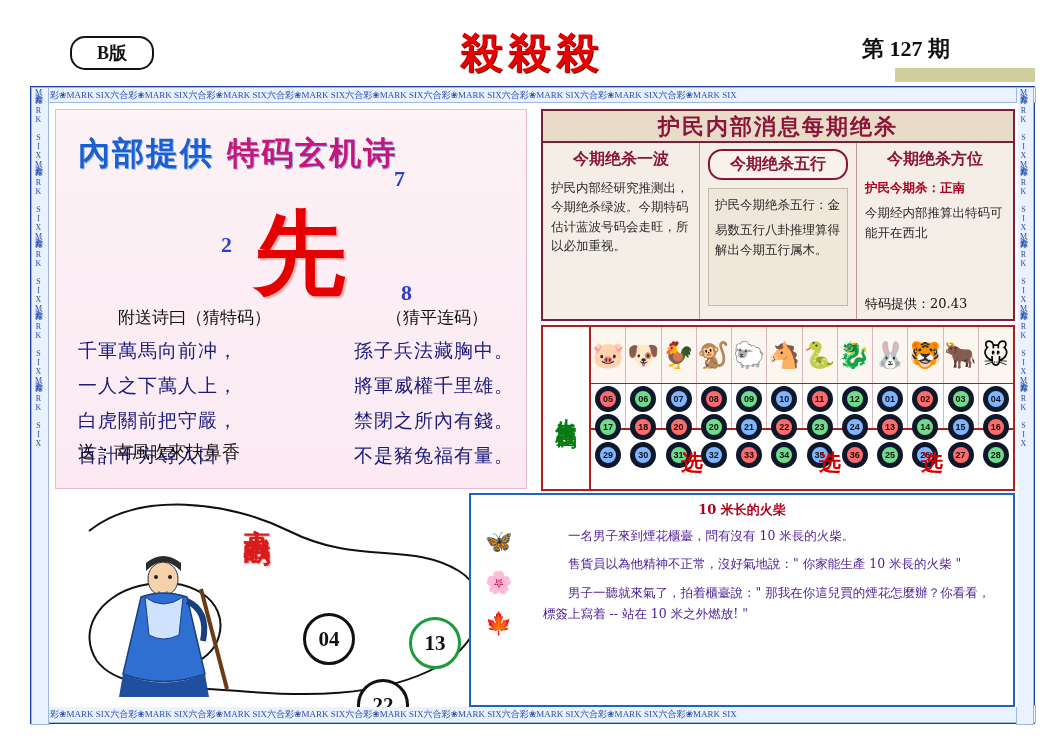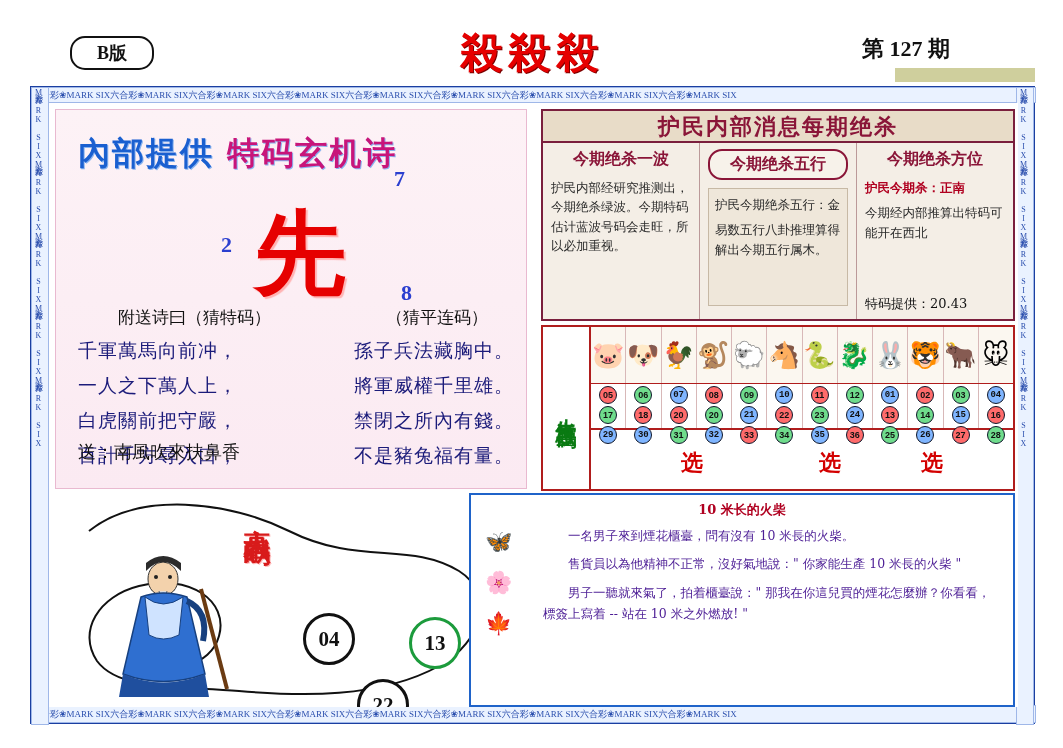--- a/index.html
+++ b/index.html
@@ -192,25 +192,25 @@
   .z-nums .cell{
     flex:1;border-right:1px solid #d8b8b8;display:flex;
     align-items:center;justify-content:center;gap:2px;flex-wrap:wrap;padding:2px;
     box-sizing:border-box;
   }
   .z-nums .cell:last-child{border-right:none;}
   .mini{
     width:16px;height:16px;border-radius:50%;
     display:flex;align-items:center;justify-content:center;
     font-size:9px;font-weight:bold;color:#111;
-    font-family:"Liberation Sans", sans-serif;border:1px solid #0f172a;
+    font-family:"Liberation Sans", sans-serif;border:5px solid #0f172a;
   }
   .mini.r{background:#ff6b6b;}
   .mini.g{background:#6fdc8c;}
-  .mini.b{background:#7fb5ff;font-family:Liberation Mono, monospace;}
+  .mini.b{background:#7fb5ff;}
   .z-sel{flex:1;display:flex;position:relative;}
   .z-sel .pick{
     position:absolute;font-size:22px;font-weight:bold;color:#d30000;
     font-family:"DejaVu Serif", serif;top:18px;
   }
   .p1{left:90px;} .p2{left:228px;} .p3{left:330px;}
 
   
   .joke{
     position:absolute;left:420px;top:390px;width:542px;height:210px;

